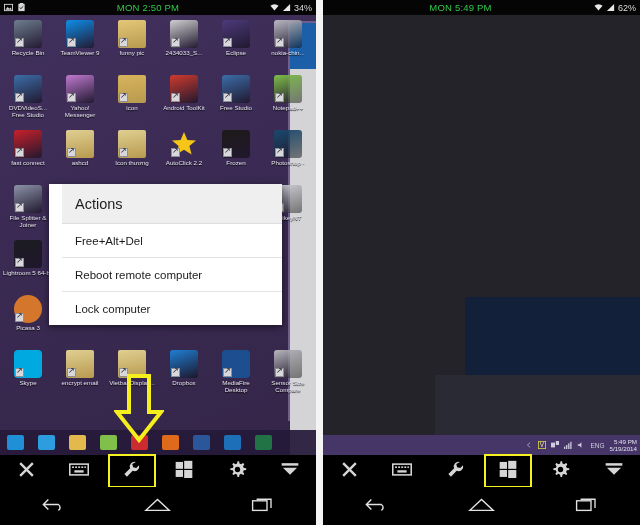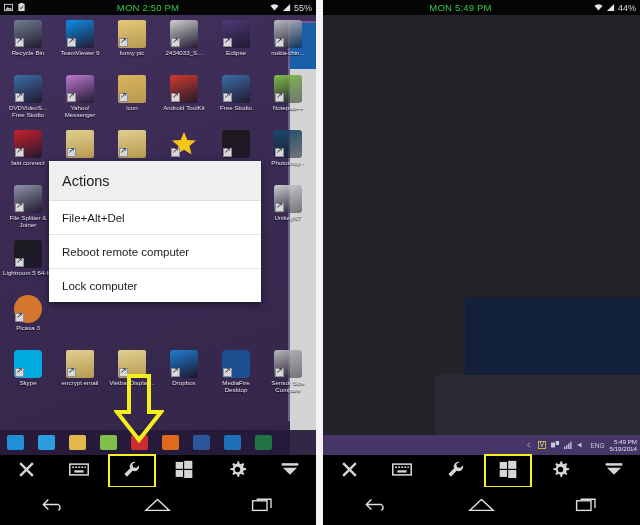--- a/index.html
+++ b/index.html
@@ -74,21 +74,21 @@
   .dialog .dtitle {
     background: #efefef; color: #1d1d1d; font-size: 14.5px;
     padding: 12px 13px 11px; font-weight: 400;
   }
   .dialog .ditem {
     font-size: 11.5px; color: #1b1b1b; padding: 11px 13px 10px;
     border-top: 1px solid #e2e2e2; background: #fff;
   }
   .dialog .ditem:first-of-type { border-top: 1px solid #dedede; }
 
-  #dlg-actions { left: 49px; top: 161px; width: 212px; }
+  #dlg-actions { left: 49px; top: 184px; width: 233px; padding-left: 13px; }
 
   
   .dimdesk {
     position: absolute; top: 15px; left: 0; width: 317px; bottom: 70px;
     background: #232329;
   }
   .dim-win {
     position: absolute; right: 0; bottom: 48px; width: 175px; height: 110px;
     background: #12203a;
   }
@@ -151,21 +151,21 @@
         </svg>
       </div>
       <div class="sb-center">MON 2:50 PM</div>
       <div class="sb-right">
         <svg class="sb-ic" viewBox="0 0 12 10">
           <path d="M6 9 L0.6 2.6 A8 8 0 0 1 11.4 2.6 Z" fill="#e8e8e8"></path>
         </svg>
         <svg class="sb-ic" viewBox="0 0 10 10">
           <path d="M9 1 L9 9 L1 9 Z" fill="#e8e8e8"></path>
         </svg>
-        <span>55%</span>
+        <span>34%</span>
       </div>
     </div>
 
     <div class="desktop">
       <div class="bgwin">
         <div class="tb"></div>
         <div class="body"></div>
       </div>
       <div class="icongrid" id="left-icons">
           <div class="dicon">
@@ -398,21 +398,21 @@
           </div>
           <div class="tbtn">
             <div class="tsq" style="background: rgb(33, 115, 70);"></div>
           </div>
         </div>
     </div>
 
     <div class="dialog" id="dlg-actions">
       <div class="dtitle">Actions</div>
       <div id="actions-items">
-          <div class="ditem">File+Alt+Del</div>
+          <div class="ditem">Free+Alt+Del</div>
           <div class="ditem">Reboot remote computer</div>
           <div class="ditem">Lock computer</div>
         </div>
     </div>
 
     <svg class="arrow" id="arrow-left" viewBox="0 0 50 72">
       <path d="M15 4 L35 4 L35 40 L47 40 L25 68 L3 40 L15 40 Z" fill="none" stroke="#f5ef1e" stroke-width="4" stroke-linejoin="miter"></path>
     </svg>
 
     <div class="appbar" id="left-appbar">
@@ -485,21 +485,21 @@
     <div class="statusbar">
       <div class="sb-left"></div>
       <div class="sb-center">MON 5:49 PM</div>
       <div class="sb-right">
         <svg class="sb-ic" viewBox="0 0 12 10">
           <path d="M6 9 L0.6 2.6 A8 8 0 0 1 11.4 2.6 Z" fill="#e8e8e8"></path>
         </svg>
         <svg class="sb-ic" viewBox="0 0 10 10">
           <path d="M9 1 L9 9 L1 9 Z" fill="#e8e8e8"></path>
         </svg>
-        <span>44%</span>
+        <span>62%</span>
       </div>
     </div>
 
     <div class="dimdesk">
       <div class="dim-white"></div>
       <div class="dim-win"></div>
       <div class="dim-win2"></div>
       <div class="dim-tray">
         <svg class="tray-ic" viewBox="0 0 10 10">
           <path d="M6.5 2 L3 5 L6.5 8" fill="none" stroke="#b9b4cf" stroke-width="1"></path>

